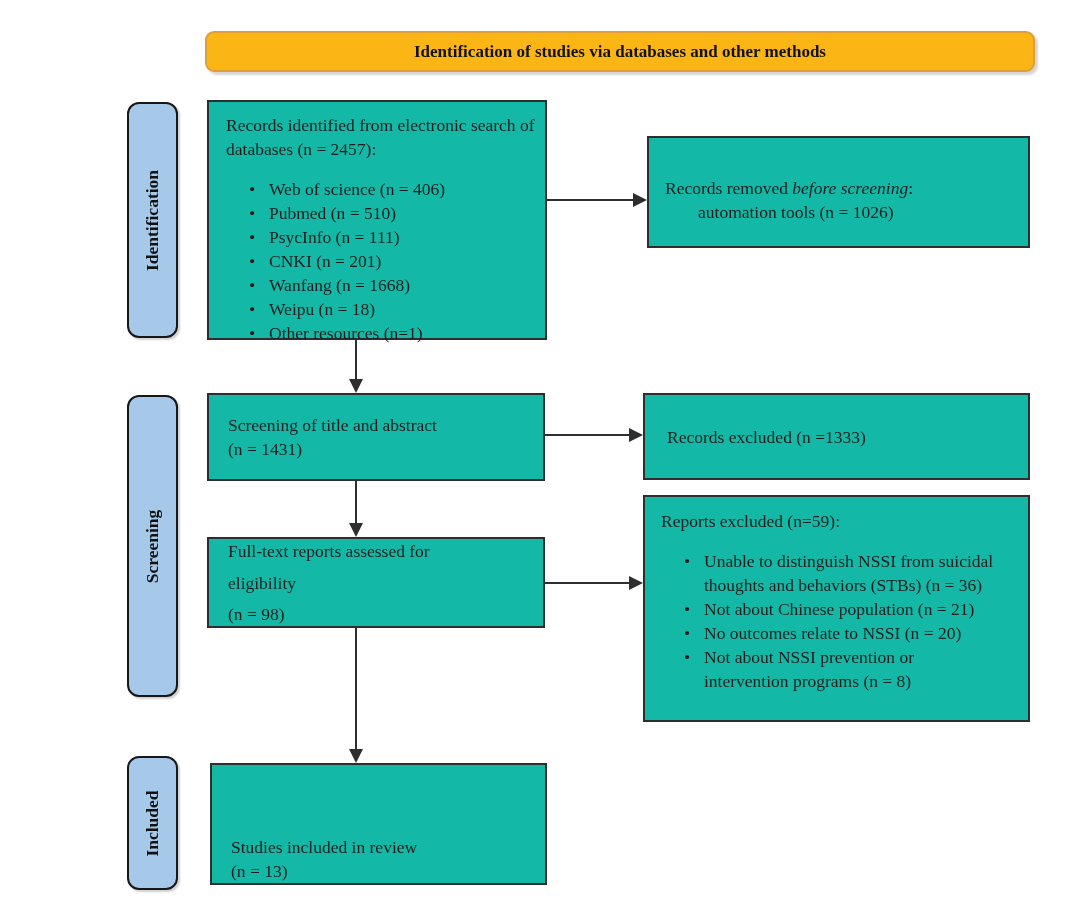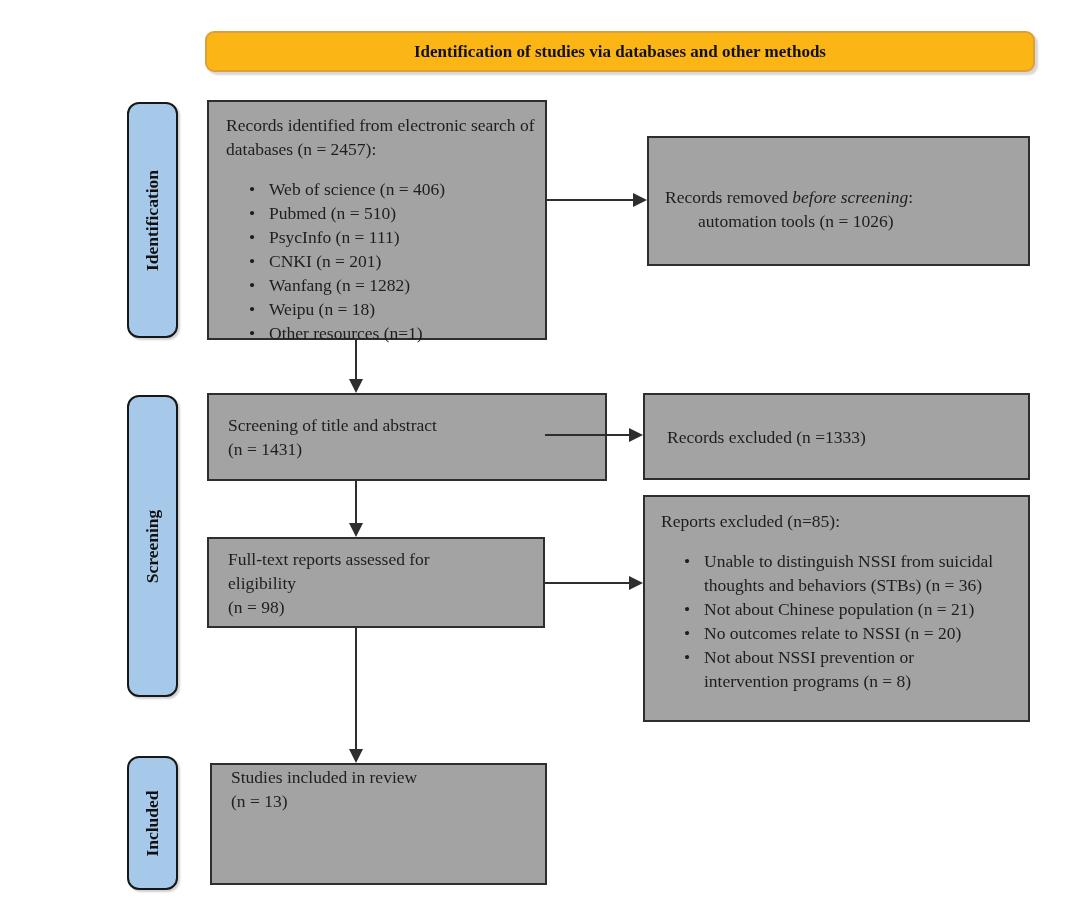--- a/index.html
+++ b/index.html
@@ -23,35 +23,35 @@
   }
   .stage span {
     transform:rotate(-90deg); white-space:nowrap;
     font-weight:bold; font-size:17.5px; color:#111;
   }
   #stage-identification { top:102px; height:236px; }
   #stage-screening      { top:395px; height:302px; }
   #stage-included       { top:756px; height:134px; }
 
   .box {
-    position:absolute; background:#a3a3a3; border:2.5px solid #2e2e2e;
+    position:absolute; background:#14b8a6; border:2.5px solid #2e2e2e;
     box-sizing:border-box; font-size:17.5px; line-height:24px;
   }
   #box-identified { left:207px; top:100px; width:340px; height:240px; padding:11px 8px 0 17px; }
-  #box-removed    { left:647px; top:136px; width:383px; height:130px; padding:16px 6px 0 16px;
+  #box-removed    { left:647px; top:136px; width:383px; height:112px; padding:16px 6px 0 16px;
                     display:flex; flex-direction:column; justify-content:center; }
-  #box-screening  { left:207px; top:393px; width:400px; height:88px; padding-left:19px;
+  #box-screening  { left:207px; top:393px; width:338px; height:88px; padding-left:19px;
                     display:flex; flex-direction:column; justify-content:center; }
   #box-records-excluded { left:643px; top:393px; width:387px; height:87px; padding-left:22px;
                     display:flex; align-items:center; }
   #box-fulltext   { left:207px; top:537px; width:338px; height:91px; padding-left:19px;
-                    display:flex; flex-direction:column; justify-content:center; }
+                    display:flex; flex-direction:column; justify-content:space-between; }
   #box-reports-excluded { left:643px; top:495px; width:387px; height:227px; padding:12px 6px 0 16px; }
   #box-included   { left:210px; top:763px; width:337px; height:122px; padding-left:19px;
-                    display:flex; flex-direction:column; justify-content:flex-start; }
+                    display:flex; flex-direction:column; justify-content:flex-end; }
 
   ul.bullets { margin:16px; padding:0; list-style:none; }
   ul.bullets li { position:relative; padding-left:27px; padding-right:12px; }
   ul.bullets li::before { content:"\2022"; position:absolute; left:7px; }
 
   .hang { margin-left:33px; }
   .em { font-style:italic; }
 
   .hline { position:absolute; height:2px; background:#2e2e2e; }
   .vline { position:absolute; width:2px;  background:#2e2e2e; }
@@ -81,21 +81,21 @@
     <span>Included</span>
   </div>
 
   <div class="box" id="box-identified">
     <div>Records identified from electronic search of databases (n = 2457):</div>
     <ul class="bullets">
       <li>Web of science (n = 406)</li>
       <li>Pubmed (n = 510)</li>
       <li>PsycInfo (n = 111)</li>
       <li>CNKI (n = 201)</li>
-      <li>Wanfang (n = 1282)</li>
+      <li>Wanfang (n = 1668)</li>
       <li>Weipu (n = 18)</li>
       <li>Other resources (n=1)</li>
     </ul>
   </div>
 
   <div class="box" id="box-removed">
     <div>
       <span>Records removed </span><span class="em">before screening</span><span>:</span>
     </div>
     <div class="hang">automation tools (n = 1026)</div>
@@ -110,21 +110,21 @@
     <div>Records excluded (n =1333)</div>
   </div>
 
   <div class="box" id="box-fulltext">
     <div>Full-text reports assessed for</div>
     <div>eligibility</div>
     <div>(n = 98)</div>
   </div>
 
   <div class="box" id="box-reports-excluded">
-    <div>Reports excluded (n=85):</div>
+    <div>Reports excluded (n=59):</div>
     <ul class="bullets">
       <li>Unable to distinguish NSSI from suicidal thoughts and behaviors (STBs) (n = 36)</li>
       <li>Not about Chinese population (n = 21)</li>
       <li>No outcomes relate to NSSI (n = 20)</li>
       <li>Not about NSSI prevention or intervention programs (n = 8)</li>
     </ul>
   </div>
 
   <div class="box" id="box-included">
     <div>Studies included in review</div>

